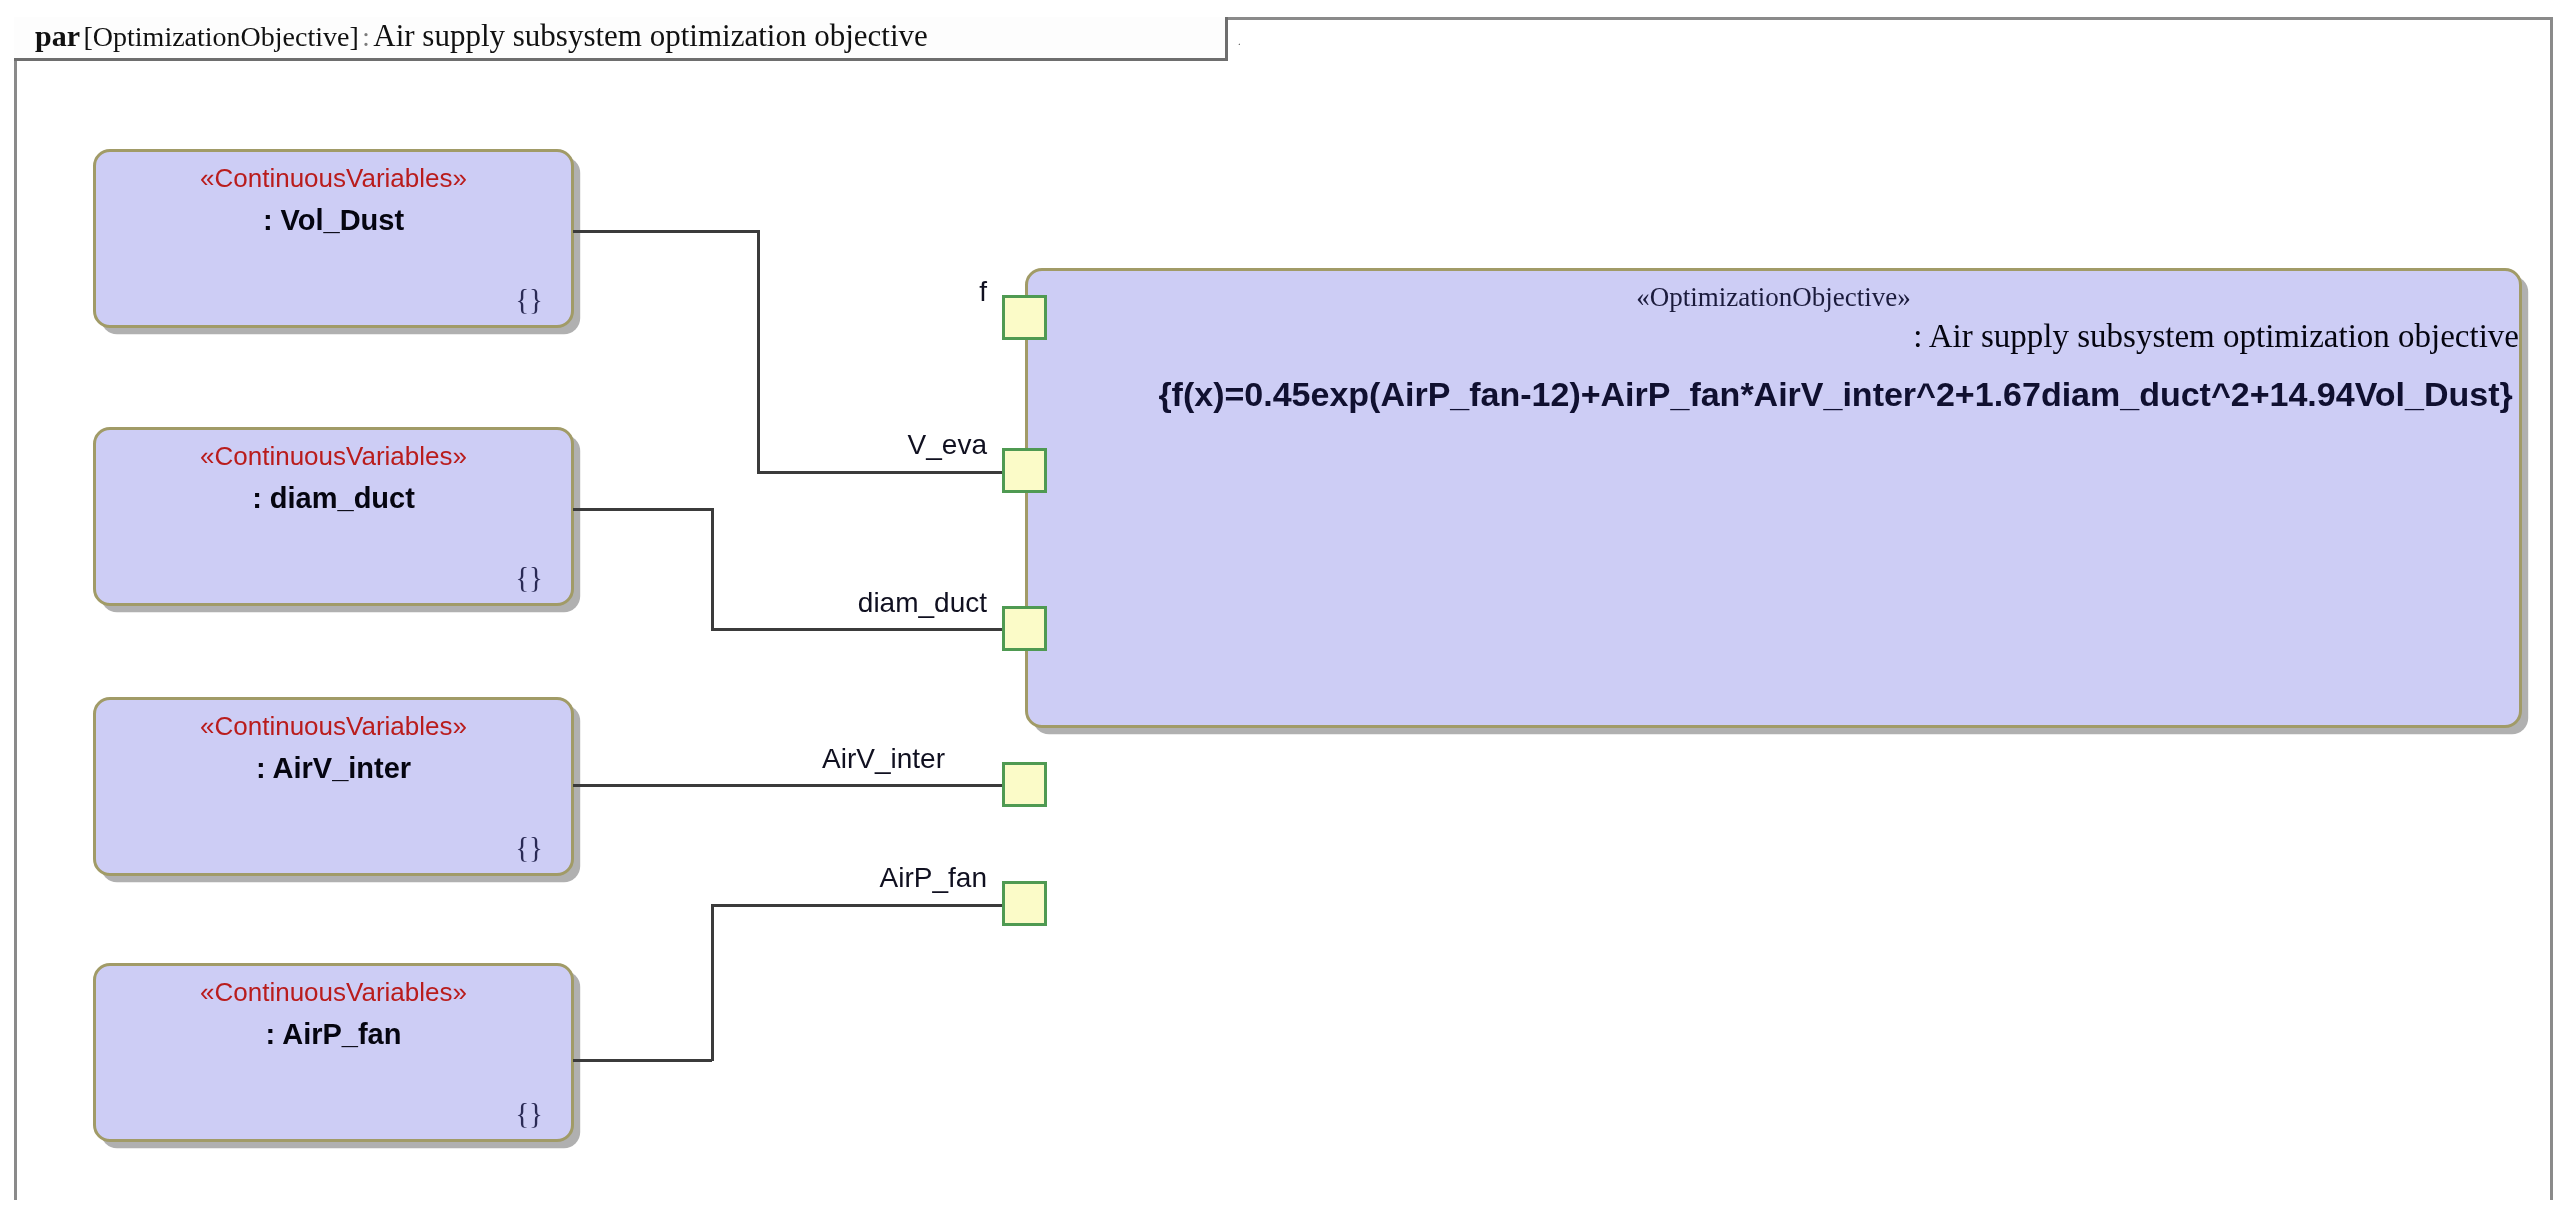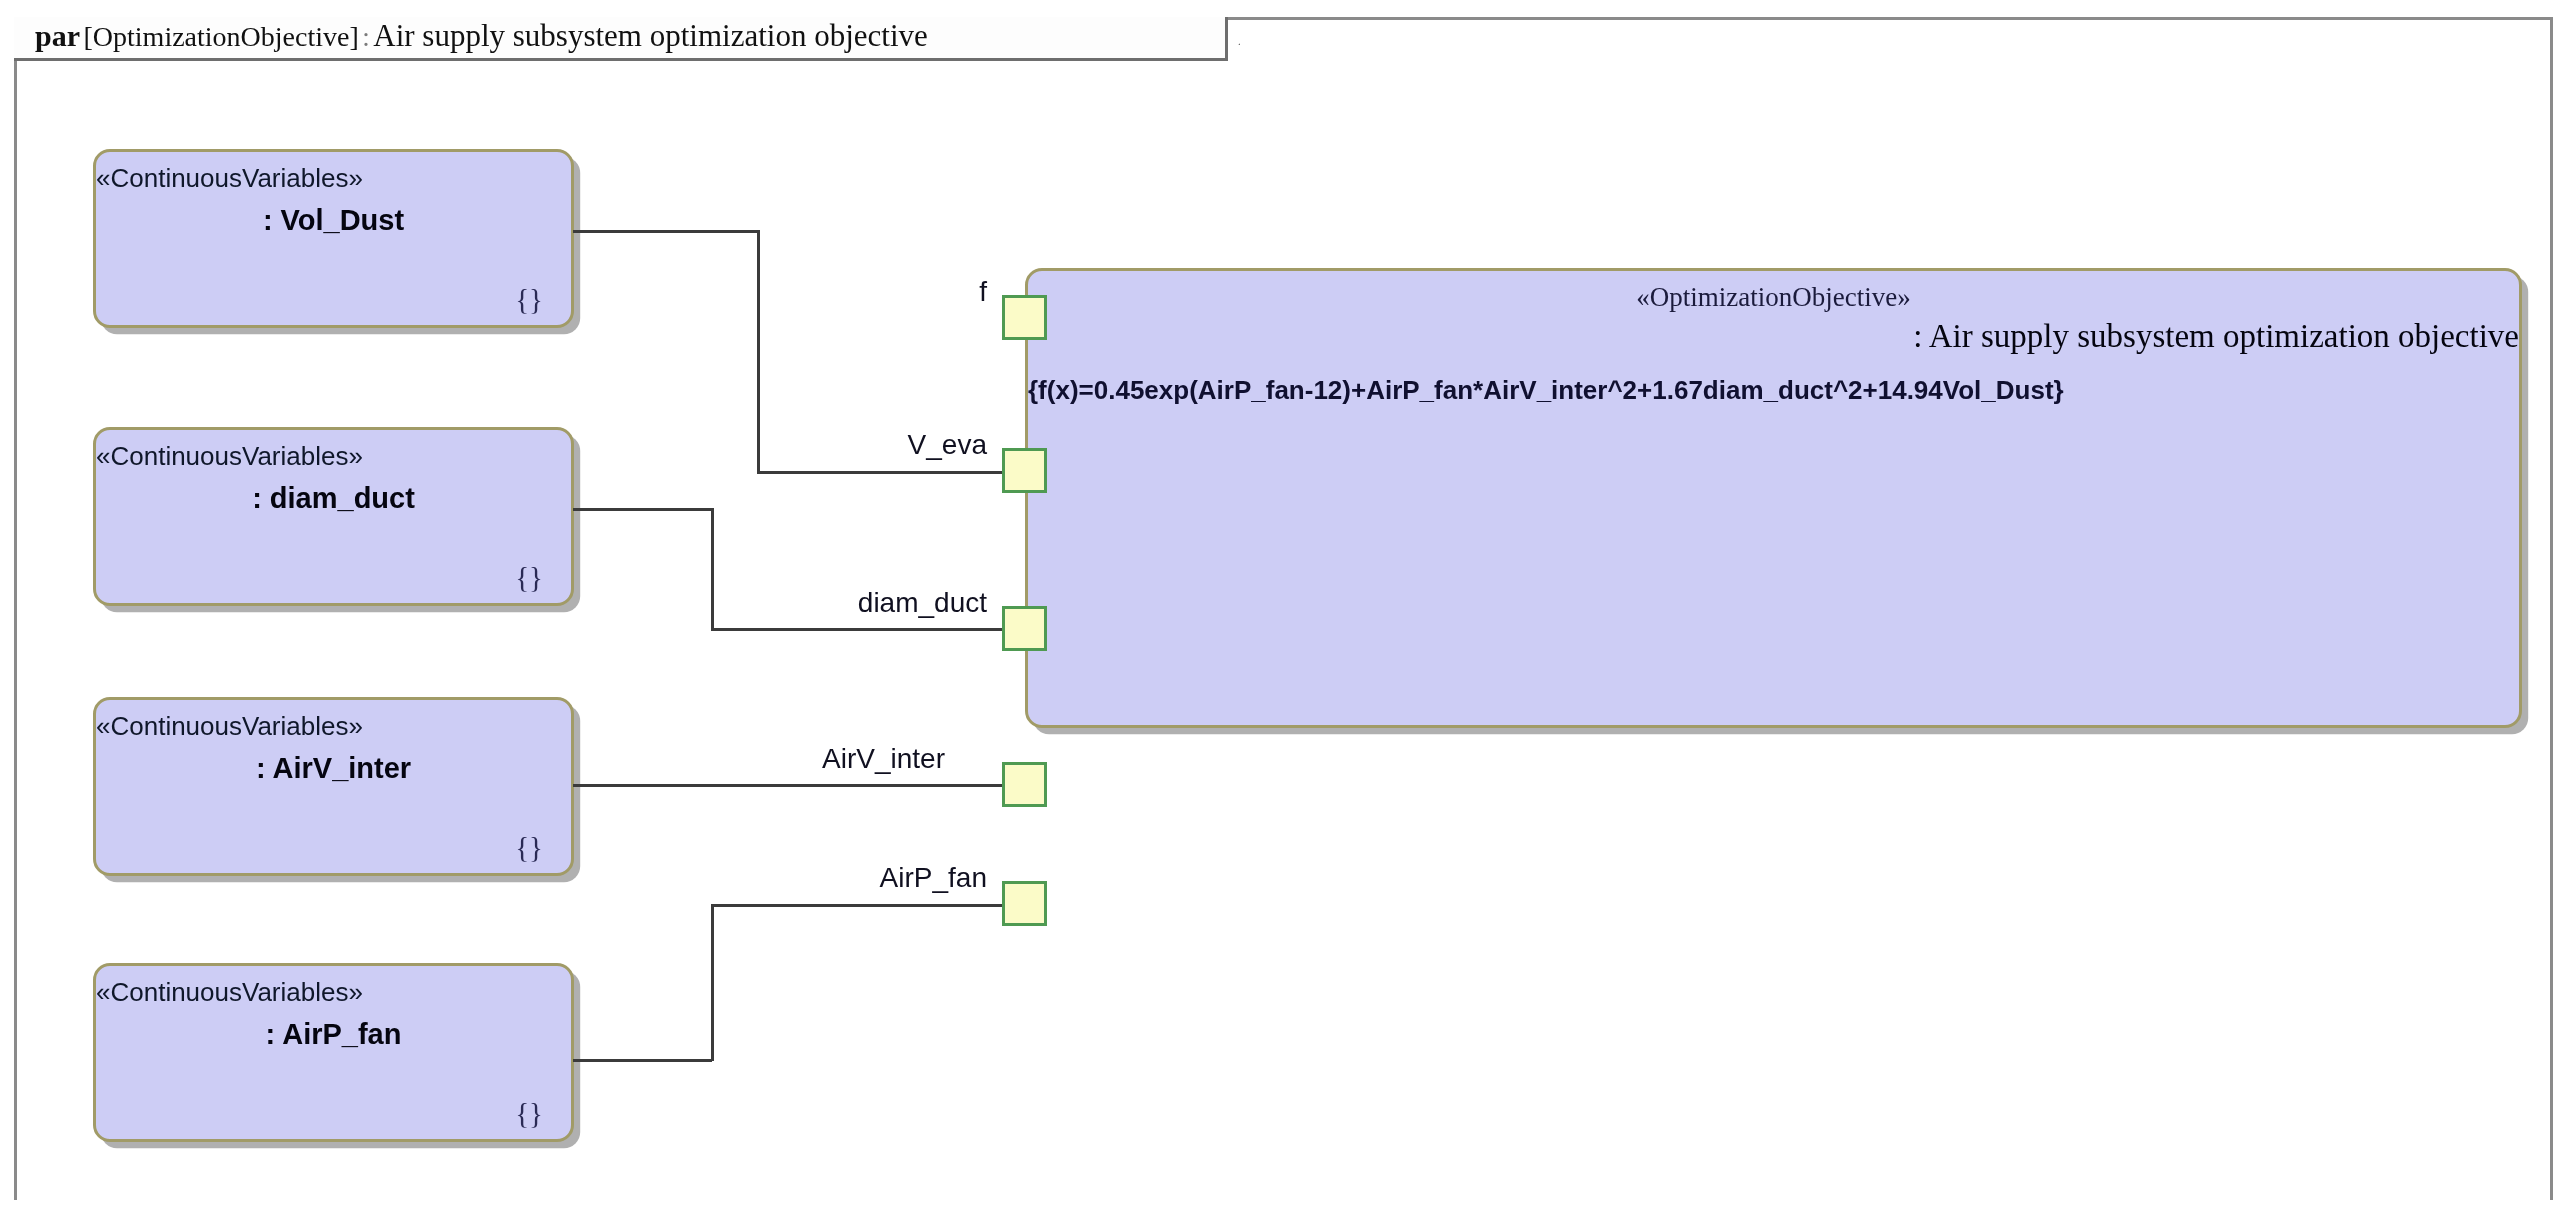--- a/index.html
+++ b/index.html
@@ -97,24 +97,24 @@
   }
   .var-block {
     width: 481px;
     height: 179px;
   }
   .var-stereo {
     position: absolute;
     top: 11px;
     left: 0;
     right: 0;
-    text-align: left;
+    text-align: center;
     font-family: "Liberation Sans", sans-serif;
     font-size: 26px;
-    color: #0f172a;
+    color: #b91c1c;
     white-space: nowrap;
   }
   .var-name {
     position: absolute;
     top: 52px;
     left: 0;
     right: 0;
     text-align: center;
     font-family: "Liberation Sans", sans-serif;
     font-size: 29px;
@@ -158,23 +158,23 @@
     font-family: "Liberation Serif", serif;
     font-size: 33px;
     color: #050510;
     white-space: nowrap;
   }
   #obj-equation {
     position: absolute;
     top: 104px;
     left: 0;
     right: 6.3px;
-    text-align: left;
-    font-family: "Liberation Sans", sans-serif;
-    font-size: 26px;
+    text-align: right;
+    font-family: "Liberation Sans", sans-serif;
+    font-size: 34px;
     font-weight: 600;
     color: #101030;
     white-space: nowrap;
   }
 
   
   .port {
     position: absolute;
     width: 45px;
     height: 45px;

